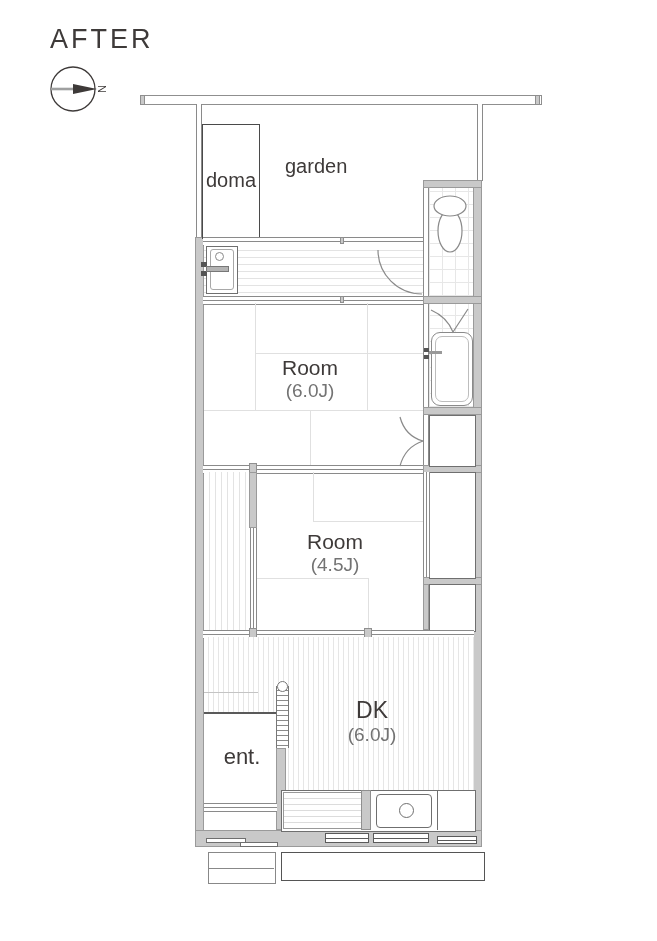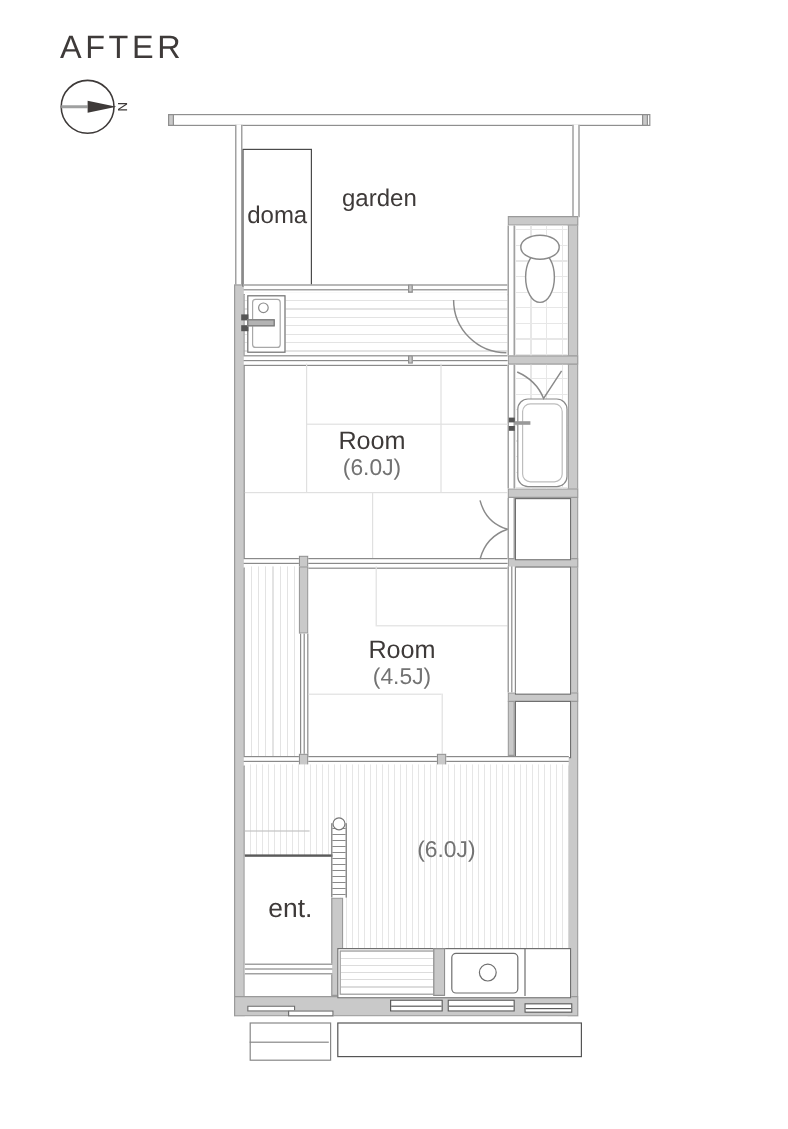--- a/index.html
+++ b/index.html
@@ -124,20 +124,21 @@
   <div class="box" style="left:429px;top:584px;width:45px;height:46px;"></div>
   <div class="wall" style="left:423px;top:584px;width:6px;height:46px;"></div>
 
   <div class="trackh" style="left:203px;top:630px;width:271px;height:7px;"></div>
   <div class="post" style="left:249px;top:628px;width:8px;height:11px;"></div>
   <div class="post" style="left:364px;top:628px;width:8px;height:11px;"></div>
 
   <div class="stripeV" style="left:204px;top:637px;width:270px;height:193px;"></div>
   <div class="abs" style="left:204px;top:692px;width:54px;height:1px;background:#c4c4c4;"></div>
   <div class="room-label" style="left:292px;top:698px;width:160px;">
+    <div class="lblD" style="font-size:23px;">DK</div>
     <div class="lblL" style="font-size:19px;">(6.0J)</div>
   </div>
 
   <div class="abs" style="left:204px;top:713px;width:77px;height:117px;background:#fff;"></div>
   <div class="abs" style="left:204px;top:712px;width:78px;height:2px;background:#5a5a5a;"></div>
   <div class="abs" style="left:276px;top:686px;width:11px;height:62px;border-left:1px solid #777;border-right:1px solid #777;background:repeating-linear-gradient(180deg,#ffffff 0 4px,#8a8a8a 4px 5px);"></div>
   <div class="abs" style="left:277px;top:681px;width:9px;height:9px;border:1px solid #777;border-radius:50%;background:#fff;"></div>
   <div class="wall" style="left:276px;top:748px;width:10px;height:82px;"></div>
   <div class="trackh" style="left:204px;top:803px;width:73px;height:7px;"></div>
   <div class="abs lblD" style="left:204px;top:744px;width:76px;text-align:center;font-size:22px;">ent.</div>

